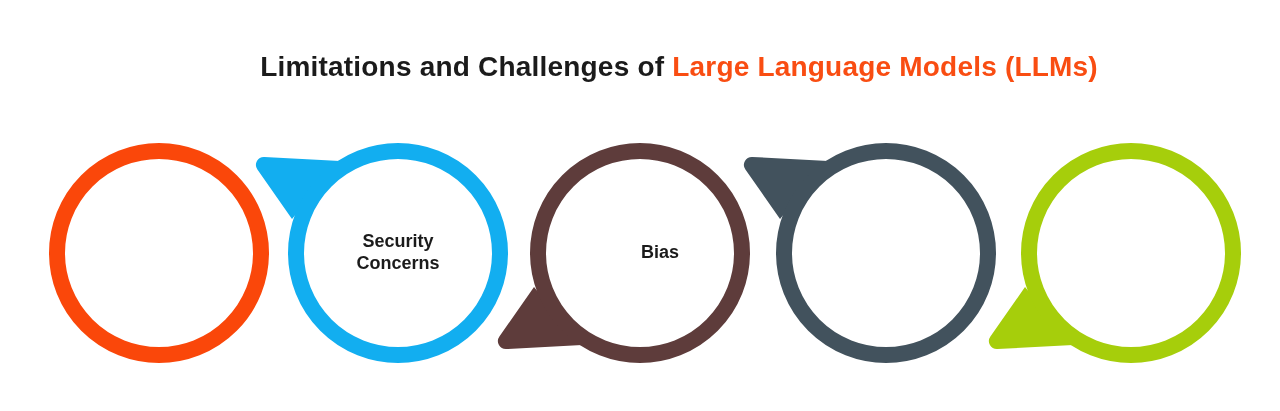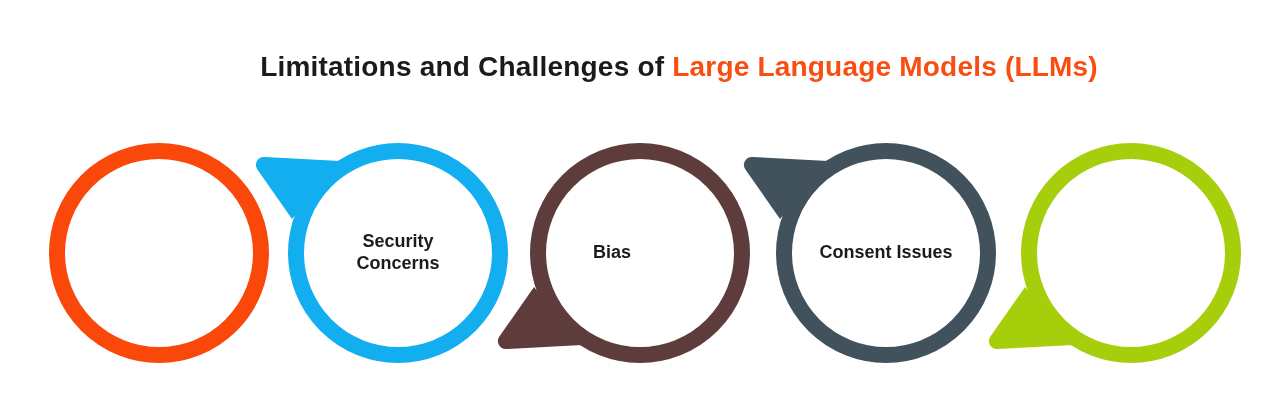--- a/index.html
+++ b/index.html
@@ -90,18 +90,17 @@
     <g transform="translate(1131,253)">
       <path d="M -58 92 L -133.6 96.1 A 8 8 0 0 1 -140.6 83.5 L -106 34 Z" fill="#A6CE0B"></path>
       <circle class="ring" r="102" stroke="#A6CE0B"></circle>
     </g>
   </svg>
 
 
   <div class="bubble-label" style="left:398px">Security
 Concerns</div>
 
-  <div class="bubble-label" style="left:612px">Bias</div>
+  <div class="bubble-label" style="left:660px">Bias</div>
 
-  <div class="bubble-label" style="left:886px">Consent Issues</div>
 
 
 </div>
 
 </body></html>

